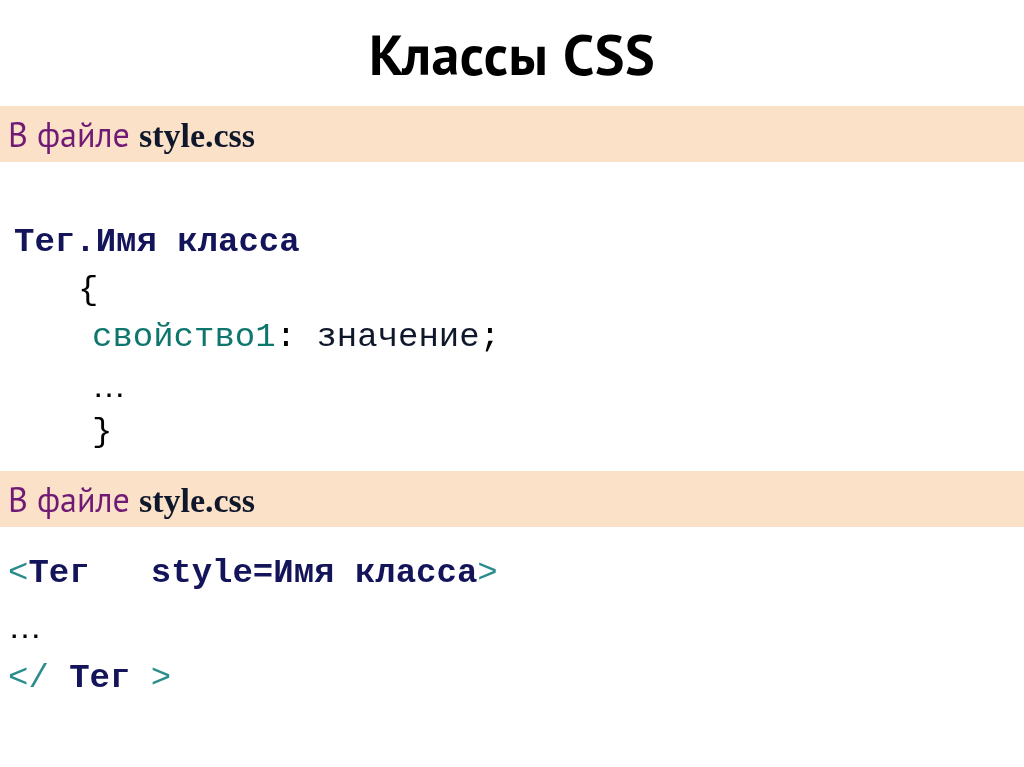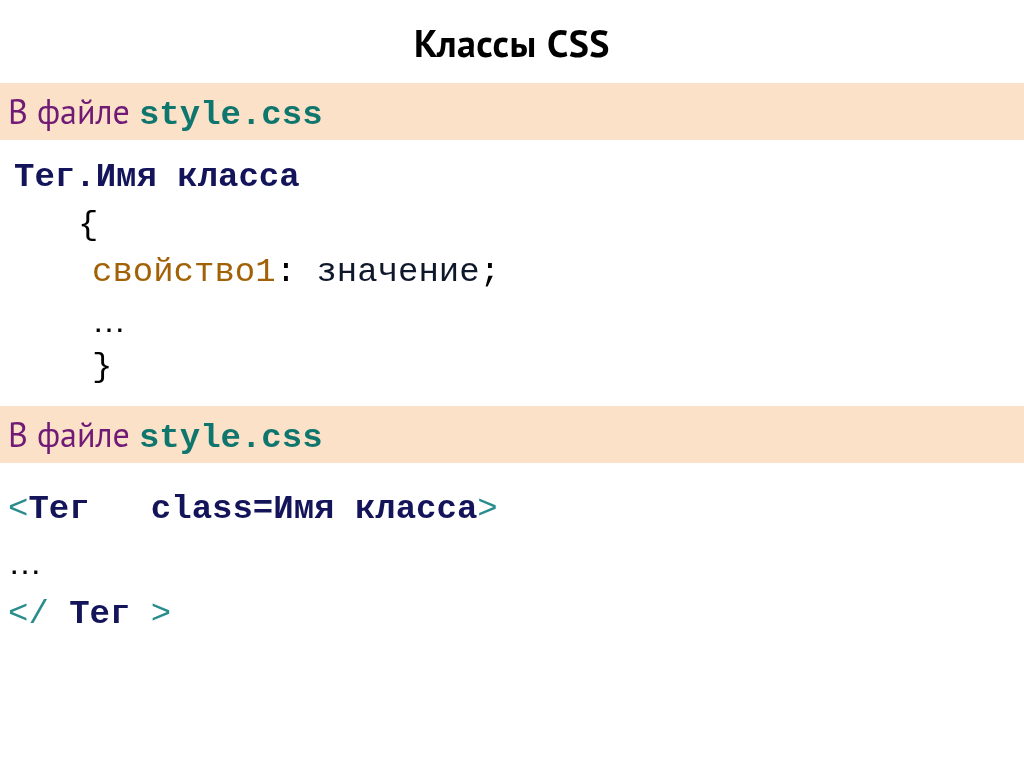--- a/index.html
+++ b/index.html
@@ -12,44 +12,45 @@
     overflow: hidden;
   }
   .slide {
     width: 100%;
     height: 100%;
     position: relative;
   }
   .title {
     text-align: center;
     font-weight: 700;
-    font-size: 38px;
+    font-size: 56px;
     padding: 18px 0 16px 0;
     letter-spacing: 0.5px;
   }
   .banner {
     background: #fae1c8;
     padding: 6px 8px 6px 8px;
     font-size: 34px;
   }
   .banner .prefix { color: #701a75; }
   .banner .file {
-    color: #0f766e;
-    font-family: Liberation Mono, monospace;
+    color: #0f172a;
+    font-family: Liberation Serif, serif;
     font-weight: 700;
   }
   .code {
     font-family: Consolas, "Courier New", monospace;
     font-size: 34px;
     line-height: 1.4;
     padding: 14px 0 14px 14px;
+    margin-top: 43px;
   }
   .c-navy   { color: #14145a; font-weight: 700; }
   .c-teal   { color: #0f172a; }
-  .c-red    { color: #a16207; }
+  .c-red    { color: #0f766e; }
   .c-black  { color: #000; }
   .ellips   { color: #000; font-family: "Segoe UI", Arial, sans-serif; }
   .ind1 { padding-left: 64px; }
   .ind2 { padding-left: 78px; }
   .html-block {
     font-family: Consolas, "Courier New", monospace;
     font-size: 34px;
     line-height: 1.55;
     padding: 20px 0 0 8px;
   }
@@ -78,21 +79,21 @@
     <div class="ind2 ellips">…</div>
     <div class="ind2 c-black">}</div>
   </div>
 
   <div class="banner">
     <span class="prefix">В файле </span><span class="file">style.css</span>
   </div>
 
   <div class="html-block">
     <div>
-      <span class="ang">&lt;</span><span class="kw">Тег</span><span style="white-space:pre;">   </span><span class="kw">class=</span><span class="kw">Имя класса</span><span class="ang">&gt;</span>
+      <span class="ang">&lt;</span><span class="kw">Тег</span><span style="white-space:pre;">   </span><span class="kw">style=</span><span class="kw">Имя класса</span><span class="ang">&gt;</span>
     </div>
     <div class="ellips" style="font-size:34px;">…</div>
     <div>
       <span class="ang">&lt;/ </span><span class="kw">Тег</span><span class="ang"> &gt;</span>
     </div>
   </div>
 
 </div>
 
 </body></html>

